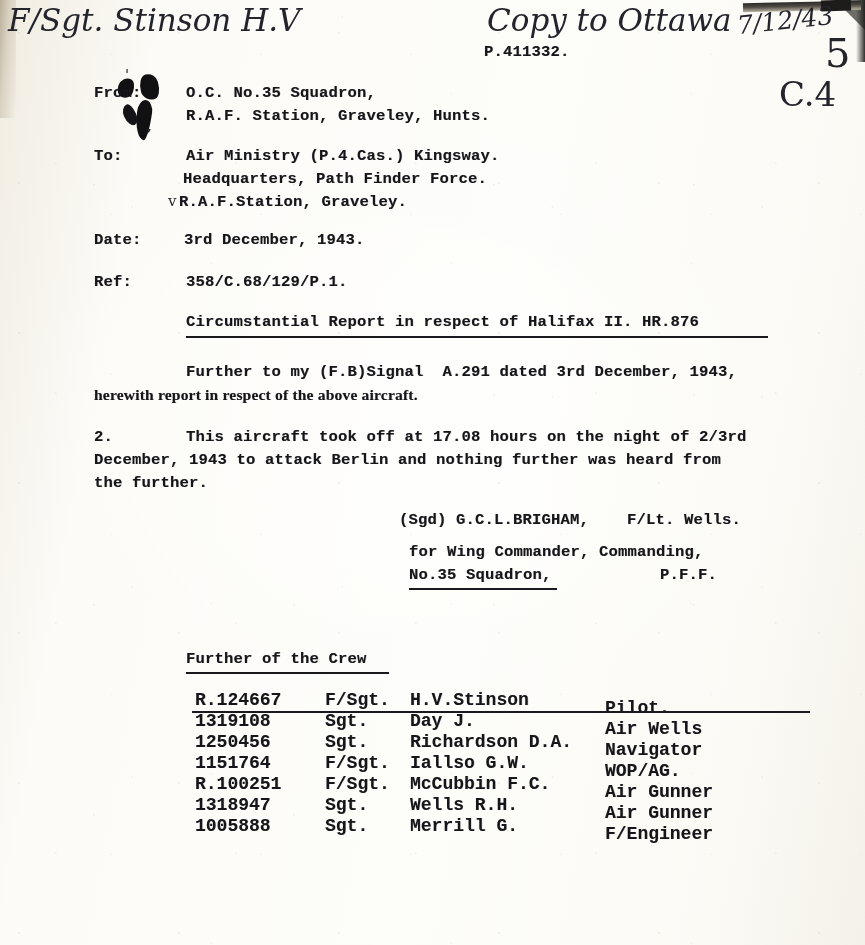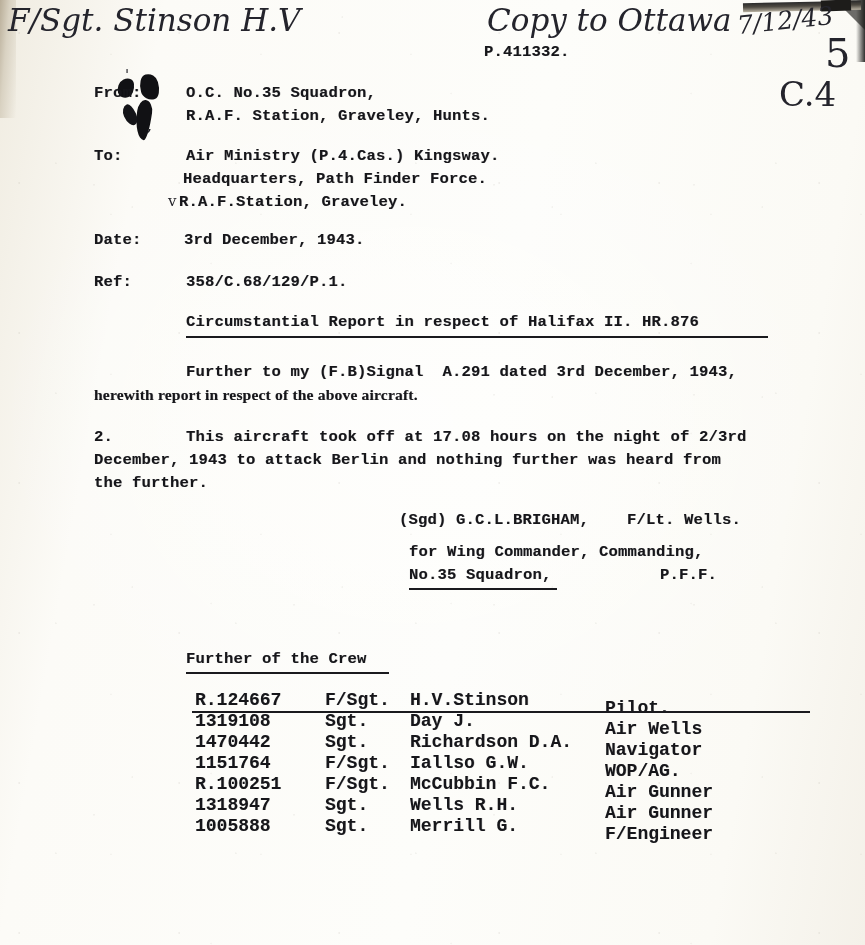--- a/index.html
+++ b/index.html
@@ -242,21 +242,21 @@
   <div class="rule" style="left:409px; top:588px; width:148px; height:2px;"></div>
   <div class="typed" style="left:660px; top:566px;">P.F.F.</div>
 
   <div class="typed" style="left:186px; top:650px;">Further of the Crew</div>
   <div class="rule" style="left:186px; top:672px; width:203px; height:2px;"></div>
 
   <div id="crew-table" style="left:195px; top:690px; width:615px;">
 
   <div class="crow"><span class="cell c-svc">R.124667</span><span class="cell c-rank">F/Sgt.</span><span class="cell c-name">H.V.Stinson</span><span class="cell c-role">Pilot.</span></div>
       <div class="crow"><span class="cell c-svc">1319108</span><span class="cell c-rank">Sgt.</span><span class="cell c-name">Day J.</span><span class="cell c-role">Air Wells</span></div>
-      <div class="crow"><span class="cell c-svc">1470442</span><span class="cell c-rank">Sgt.</span><span class="cell c-name">Richardson D.A.</span><span class="cell c-role">Navigator</span></div>
+      <div class="crow"><span class="cell c-svc">1250456</span><span class="cell c-rank">Sgt.</span><span class="cell c-name">Richardson D.A.</span><span class="cell c-role">Navigator</span></div>
       <div class="crow"><span class="cell c-svc">1151764</span><span class="cell c-rank">F/Sgt.</span><span class="cell c-name">Iallso G.W.</span><span class="cell c-role">WOP/AG.</span></div>
       <div class="crow"><span class="cell c-svc">R.100251</span><span class="cell c-rank">F/Sgt.</span><span class="cell c-name">McCubbin F.C.</span><span class="cell c-role">Air Gunner</span></div>
       <div class="crow"><span class="cell c-svc">1318947</span><span class="cell c-rank">Sgt.</span><span class="cell c-name">Wells R.H.</span><span class="cell c-role">Air Gunner</span></div>
       <div class="crow"><span class="cell c-svc">1005888</span><span class="cell c-rank">Sgt.</span><span class="cell c-name">Merrill G.</span><span class="cell c-role">F/Engineer</span></div>
     </div>
   <div class="rule" style="left:192px; top:711px; width:618px; height:2px;"></div>
 
   <div class="speckle"></div>
 </div>
 

